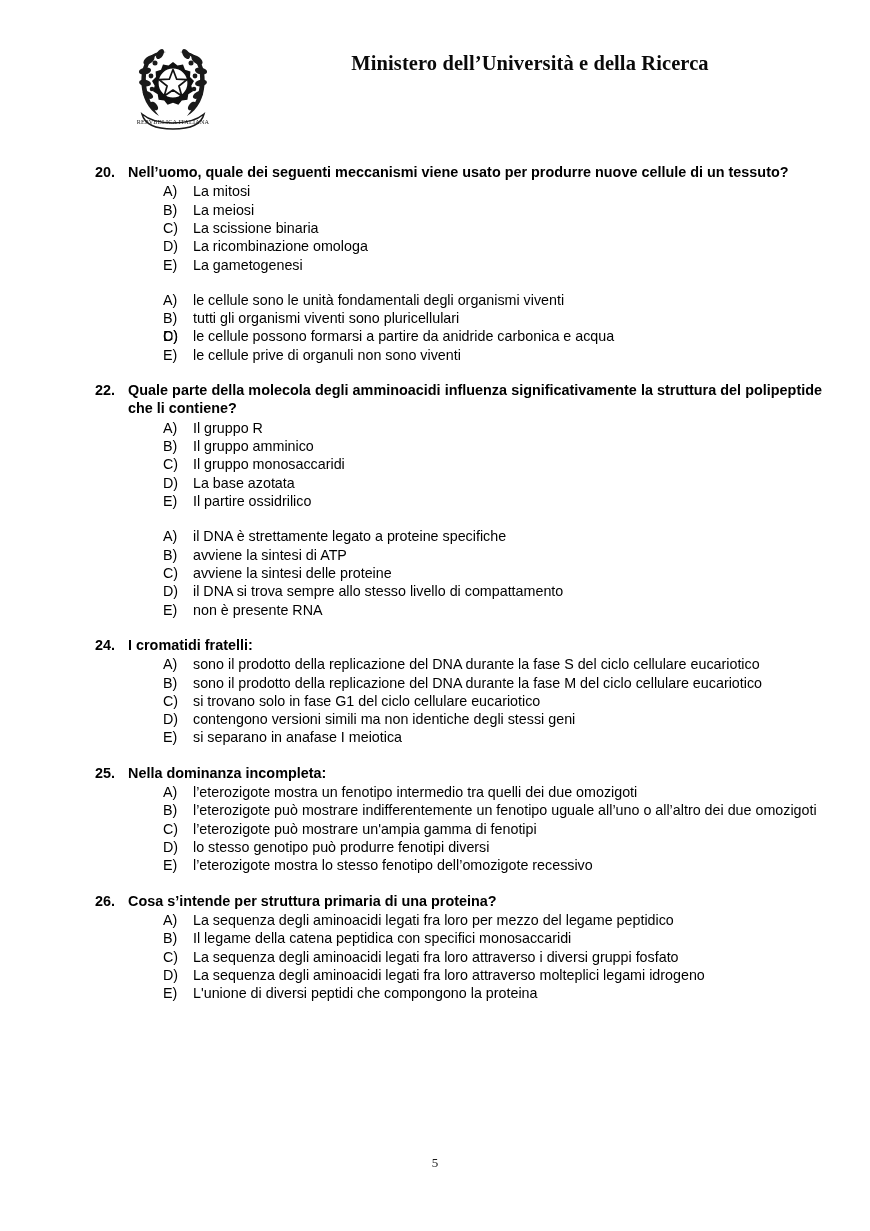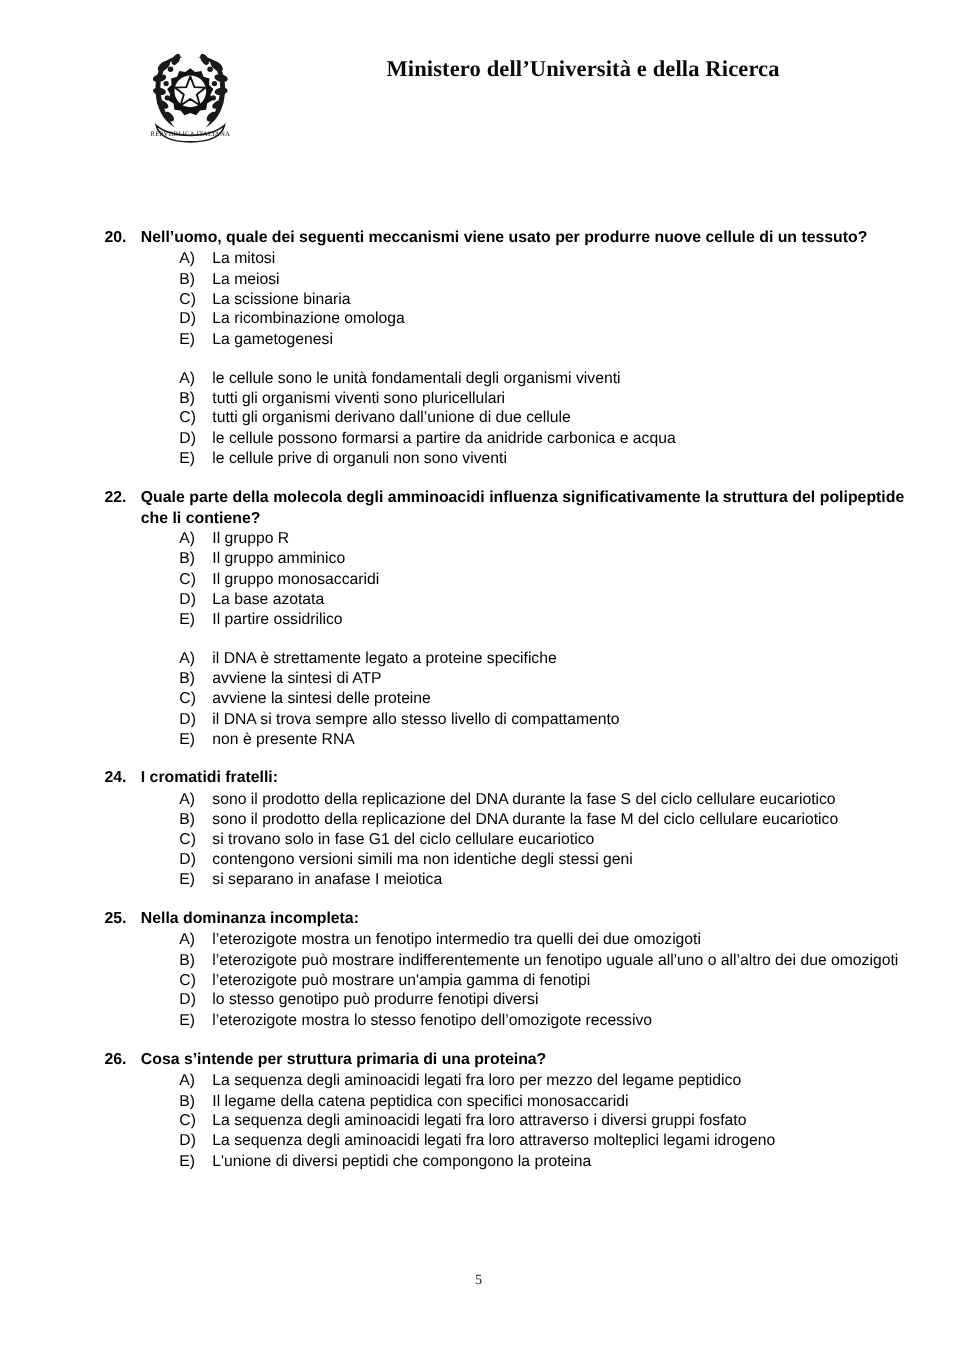--- a/index.html
+++ b/index.html
@@ -46,21 +46,20 @@
     color: #0a0a0a;
     white-space: nowrap;
   }
 
   
   .content {
     position: absolute;
     left: 95px;
     top: 163px;
     width: 727px;
-    margin-top: 44px;
   }
 
   .question-block {
     margin-bottom: 17px;
   }
   .question-block:last-child { margin-bottom: 0; }
 
   .question-stem {
     position: relative;
     padding-left: 33px;
@@ -206,21 +205,20 @@
       <li class="option">
         <span class="option-letter">A)</span>
         <span>le cellule sono le unità fondamentali degli organismi viventi</span>
       </li>
       <li class="option">
         <span class="option-letter">B)</span>
         <span>tutti gli organismi viventi sono pluricellulari</span>
       </li>
       <li class="option">
         <span class="option-letter">C)</span>
-        <span>tutti gli organismi derivano dall’unione di due cellule</span>
       </li>
       <li class="option">
         <span class="option-letter">D)</span>
         <span>le cellule possono formarsi a partire da anidride carbonica e acqua</span>
       </li>
       <li class="option">
         <span class="option-letter">E)</span>
         <span>le cellule prive di organuli non sono viventi</span>
       </li>
     </ul>

